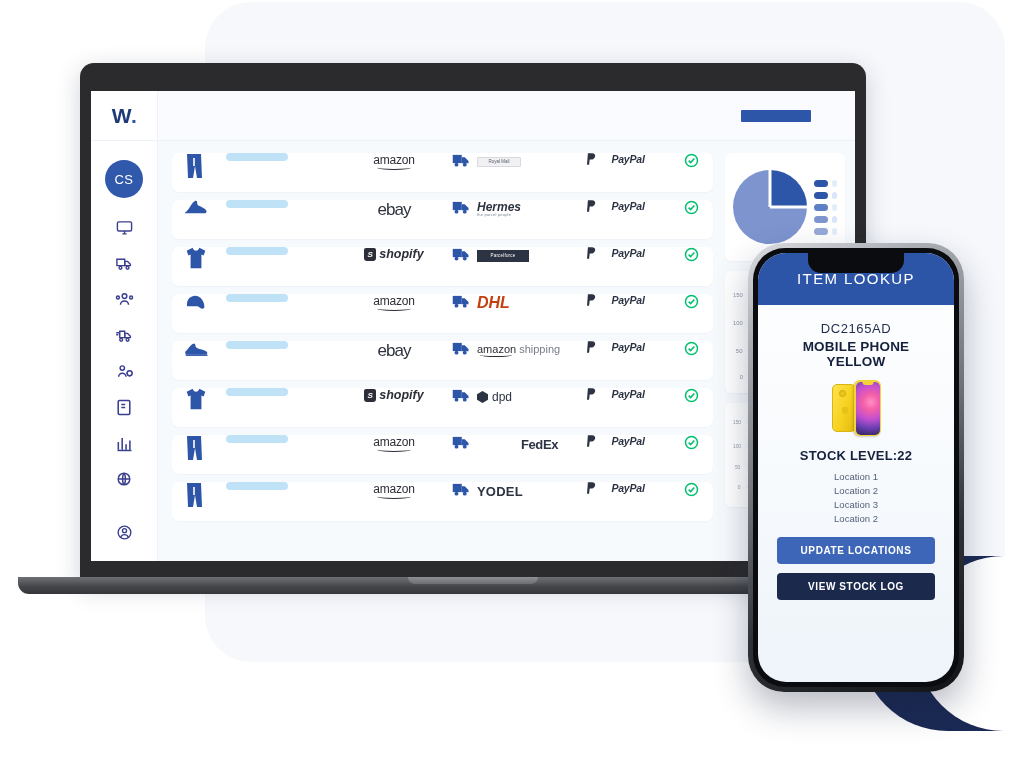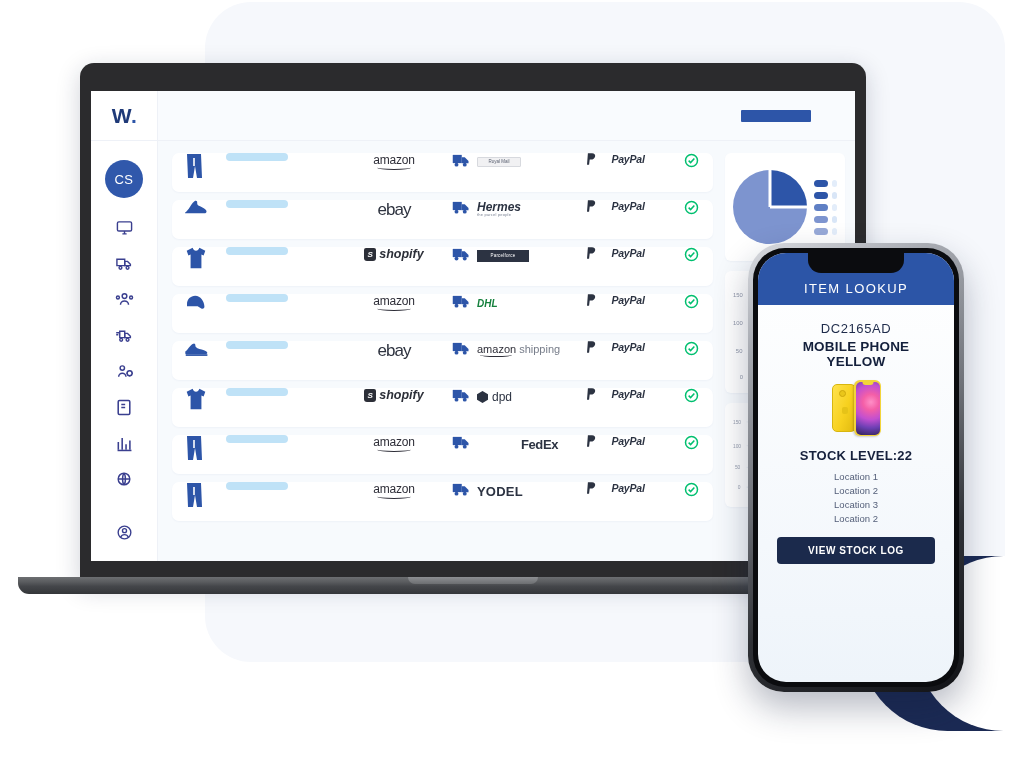--- a/index.html
+++ b/index.html
@@ -147,21 +147,21 @@
     color:#fff; font-size:8px; font-style:italic; font-weight:700;
     display:flex;align-items:center;justify-content:center;
   }
 
   
   .truck-ico { flex: 0 0 auto; }
   .ship-name { font-size: 11px; color: #2c3342; font-weight: 700; white-space: nowrap; }
   .ship-hermes { font-style: italic; font-weight: 700; font-size: 12px; color:#2c3342; line-height:1; }
   .ship-hermes small { display:block; font-style:normal; font-weight:400; font-size:4px; color:#7b8394; letter-spacing:.2px;}
   .ship-dhl {
-    font-style: italic; font-weight: 700; font-size: 10px; color:#15803d;
+    font-style: italic; font-weight: 700; font-size: 16px; color:#c2410c;
     letter-spacing: 0px; text-decoration: none;
   }
   .ship-royalmail {
     background:#f1f1f3; border:1px solid #d7d9de; color:#5a6070;
     font-size:4.5px; padding:2px 3px; line-height:1.1; text-align:center; border-radius:1px; width:44px;
   }
   .ship-parcelforce {
     background:#2c3342; color:#fff; font-size:4.5px; padding:3px 4px; line-height:1.15;
     text-align:center; width:52px; letter-spacing:.2px;
   }
@@ -230,22 +230,22 @@
     display: flex; flex-direction: column;
   }
   .phone-notch {
     position: absolute; left: 50%; top: 0; transform: translateX(-50%);
     width: 96px; height: 20px; background: #0b0c0f;
     border-radius: 0 0 13px 13px; z-index: 5;
   }
   .phone-header {
     background: #2c55a7; height: 52px; flex: 0 0 52px;
     display: flex; align-items: flex-end; justify-content: center;
-    padding-bottom: 9px;
-    color: #fff; font-size: 13px; letter-spacing: 1.4px;
+    padding-bottom: 18px;
+    color: #fff; font-size: 15px; letter-spacing: 1.4px;
   }
   .phone-body { flex: 1; padding: 16px 16px 28px; display: flex; flex-direction: column; align-items: center; }
   .sku { font-size: 13px; color: #1e2b4a; letter-spacing: .6px; }
   .pname { font-size: 13.5px; font-weight: 700; color: #14203c; margin-top: 3px; letter-spacing: .2px; text-align:center;}
   .prod-img { margin-top: 11px; width: 54px; height: 56px; position: relative; }
   .ph-back {
     position:absolute; left:3px; top:4px; width:24px; height:48px;
     background: linear-gradient(110deg,#ffe24d 0%,#f7d11f 55%,#e0b910 100%);
     border-radius: 5px; border:1px solid #d8b60f;
   }
@@ -810,20 +810,21 @@
           <div class="stock">STOCK LEVEL:22</div>
 
           <div class="locs">
             <div class="loc">Location 1</div>
             <div class="loc">Location 2</div>
             <div class="loc">Location 3</div>
             <div class="loc">Location 2</div>
           </div>
 
           <div class="btns">
+            <button class="btn btn-secondary">UPDATE LOCATIONS</button>
             <button class="btn btn-dark">VIEW STOCK LOG</button>
           </div>
         </div>
       </div>
     </div>
   </div>
 
 </div>
 
 </body></html>

